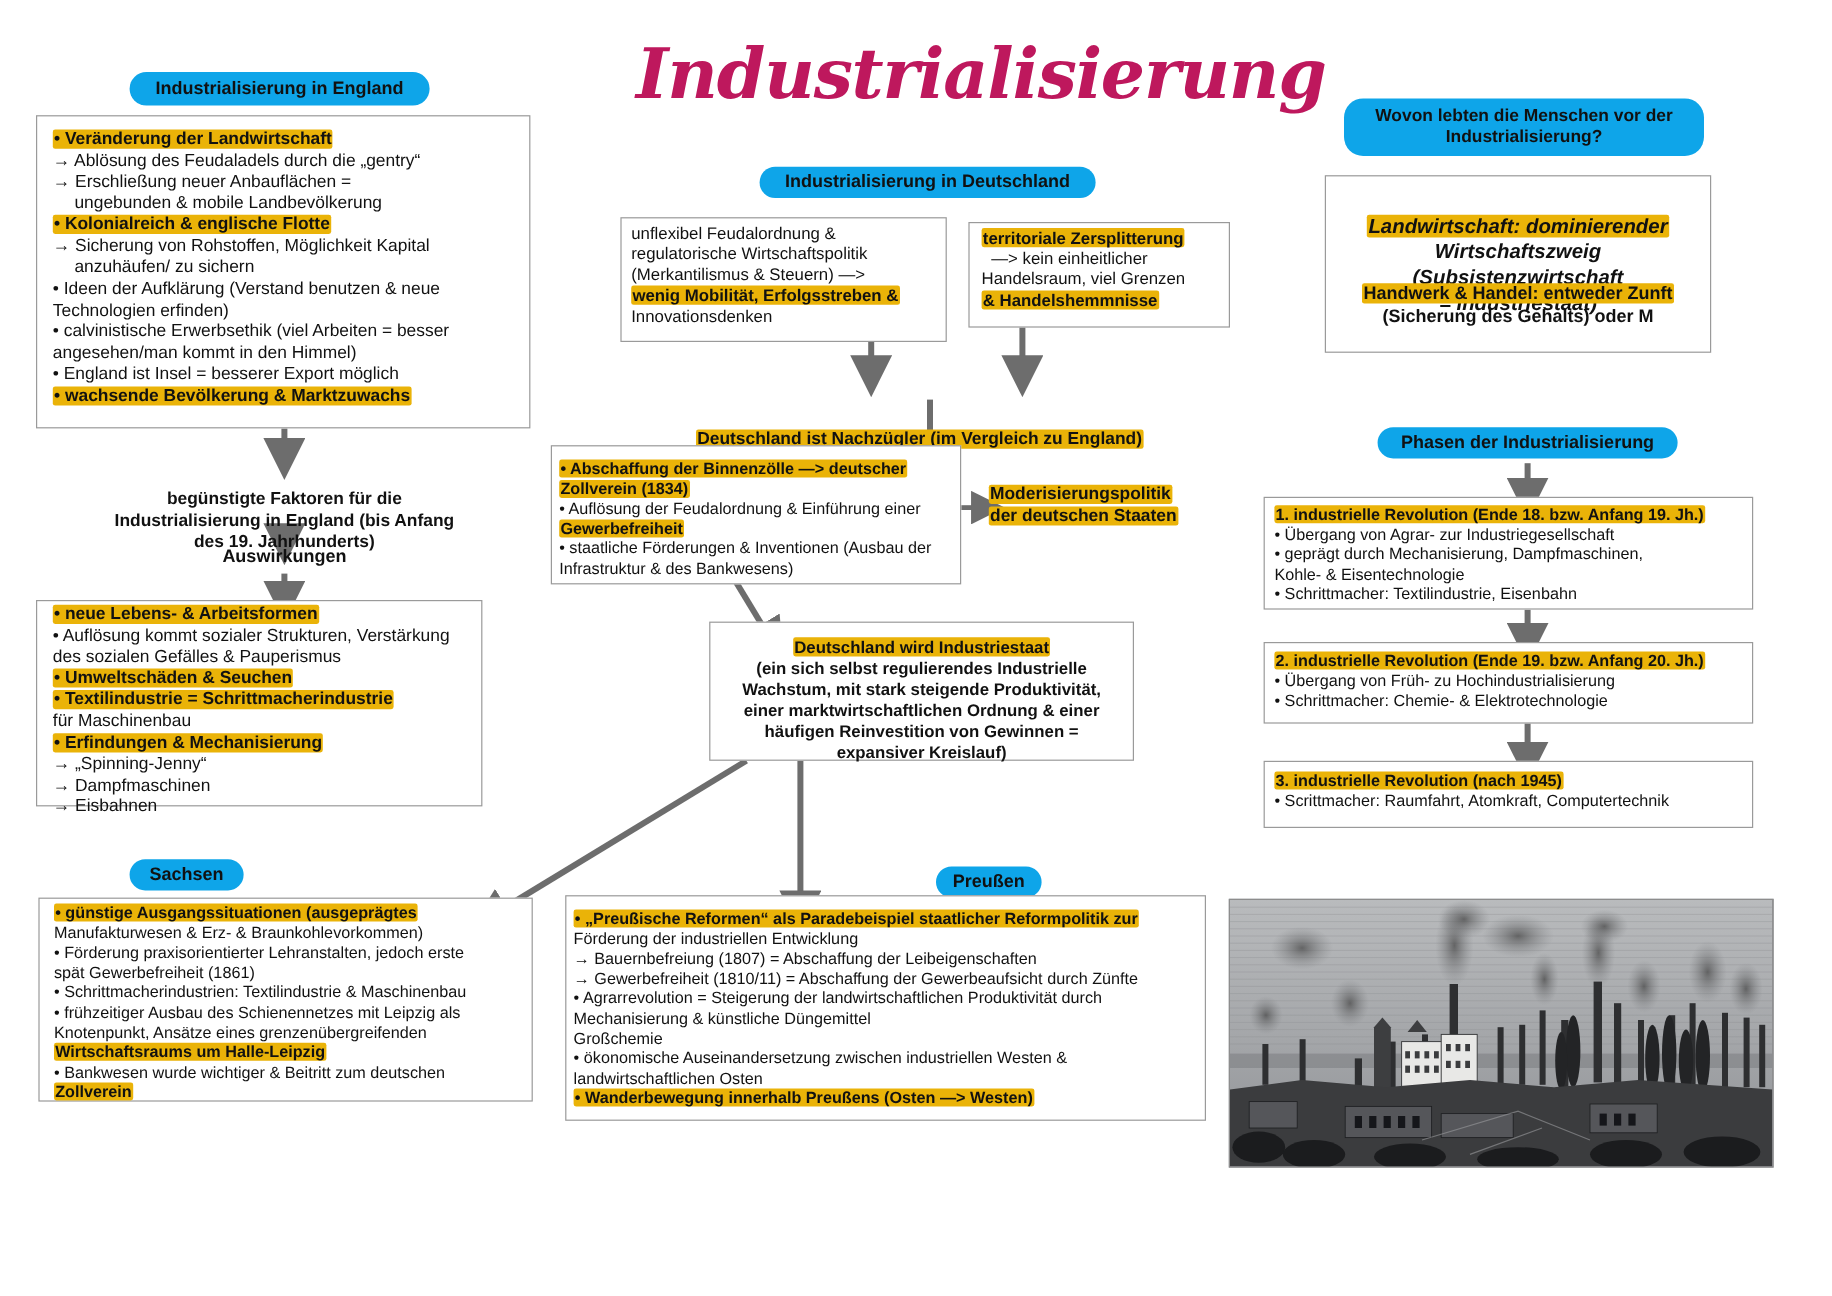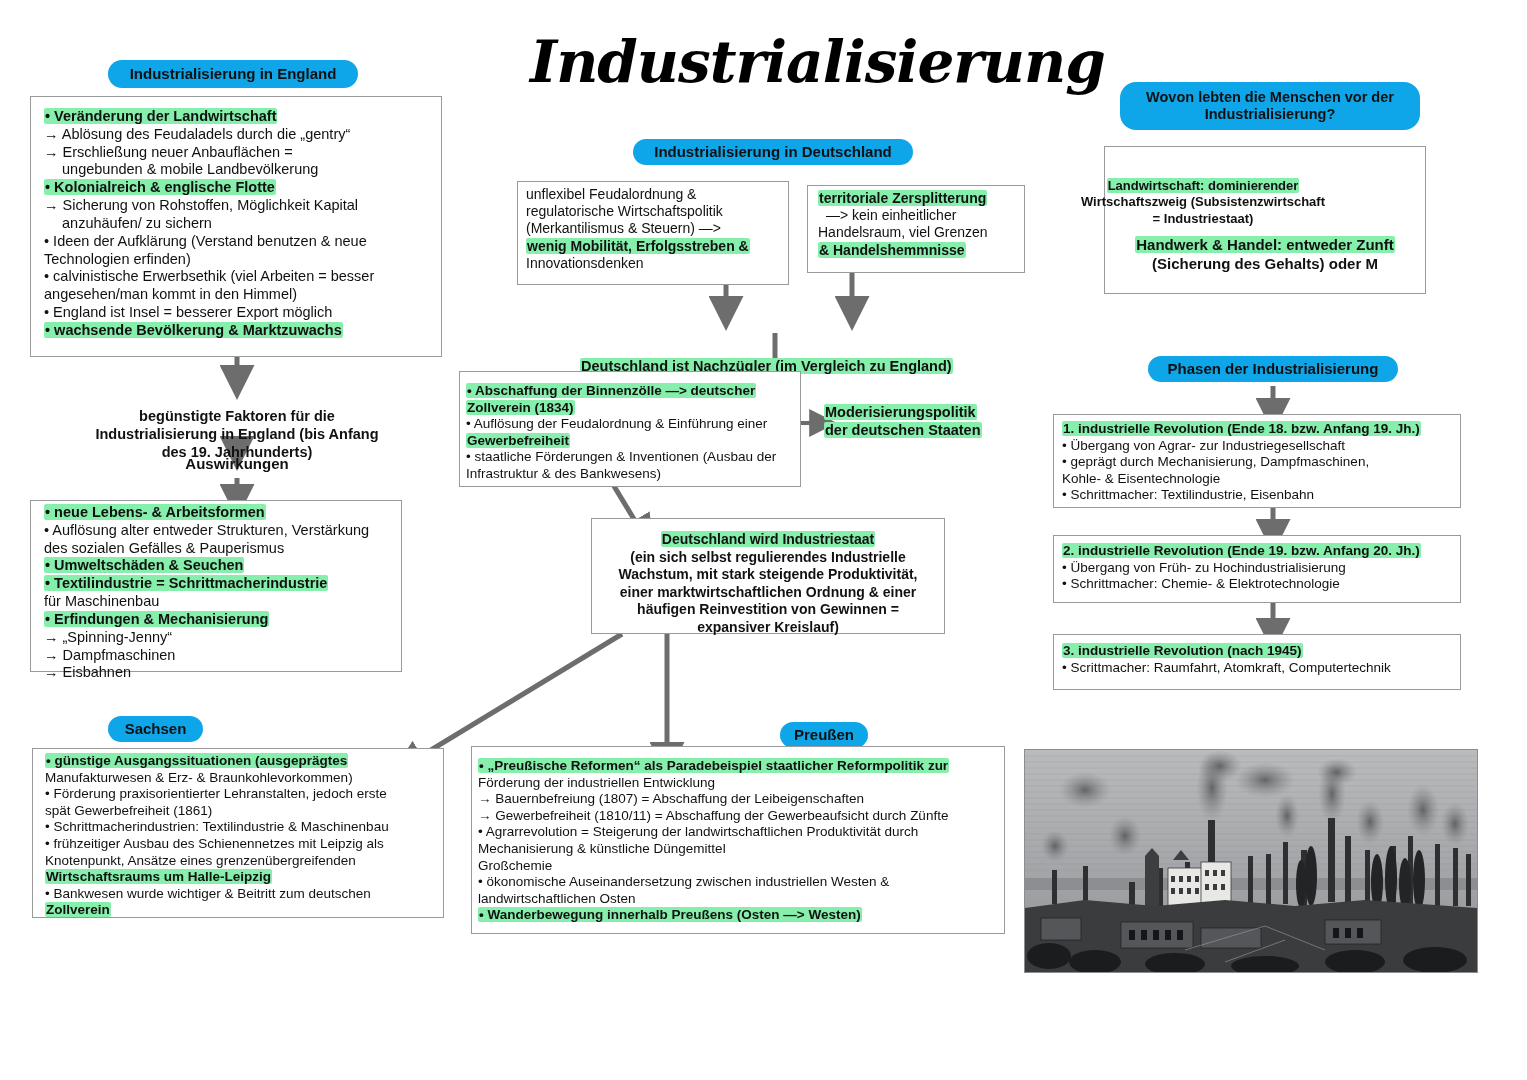--- a/index.html
+++ b/index.html
@@ -45,21 +45,21 @@
     line-height: 1.23;
   }
   .plain {
     position: absolute;
     box-sizing: border-box;
     line-height: 1.25;
     font-weight: bold;
     text-align: center;
   }
   .hl {
-    background: #86efac;
+    background: #eab308;
     padding: 0 1px;
     border-radius: 2px;
   }
   .b { font-weight: bold; }
   ul.list {
     margin: 0;
     padding: 0;
     list-style: none;
   }
   ul.list > li {
@@ -83,21 +83,21 @@
     left: 530px;
     top: 22px;
     width: 520px;
     height: 80px;
     font-family: "DejaVu Serif", serif;
     font-size: 58px;
     font-weight: bold;
     font-style: italic;
     letter-spacing: -1px;
     text-align: center;
-    color: #000000;
+    color: #be185d;
     line-height: 80px;
     white-space: nowrap;
   }
 
   
   #engraving {
     position: absolute;
     left: 1024px;
     top: 749px;
     width: 452px;
@@ -177,21 +177,21 @@
     <div>Industrialisierung in England (bis Anfang</div>
     <div>des 19. Jahrhunderts)</div>
   </div>
 
   <div class="plain" style="left:157px; top:455px; width:160px; font-size:15px;">Auswirkungen</div>
 
   <div class="box" style="left:30px; top:500px; width:372px; height:172px;"></div>
   <div class="txt" style="left:44px; top:504px; width:356px; font-size:14.5px;">
     <ul class="list">
       <li><span class="hl b">• neue Lebens- &amp; Arbeitsformen</span></li>
-      <li><span>• Auflösung alter entweder Strukturen, Verstärkung</span></li>
+      <li><span>• Auflösung kommt sozialer Strukturen, Verstärkung</span></li>
       <li><span>des sozialen Gefälles &amp; Pauperismus</span></li>
       <li><span class="hl b">• Umweltschäden &amp; Seuchen</span></li>
       <li><span class="hl b">• Textilindustrie = Schrittmacherindustrie</span></li>
       <li><span> für Maschinenbau</span></li>
       <li><span class="hl b">• Erfindungen &amp; Mechanisierung</span></li>
       <li><span>→ „Spinning-Jenny“</span></li>
       <li><span>→ Dampfmaschinen</span></li>
       <li><span>→ Eisbahnen</span></li>
     </ul>
   </div>
@@ -282,21 +282,21 @@
       <li><span>landwirtschaftlichen Osten</span></li>
       <li><span class="hl b">• Wanderbewegung innerhalb Preußens (Osten —&gt; Westen)</span></li>
     </ul>
   </div>
 
   <div class="pill" style="left:1120px; top:82px; width:300px; height:48px; font-size:14.5px; flex-direction:column;">
     <span>Wovon lebten die Menschen vor der</span>
     <span>Industrialisierung?</span>
   </div>
   <div class="box" style="left:1104px; top:146px; width:322px; height:148px;"></div>
-  <div class="plain" style="left:1048px; top:178px; width:310px; font-size:13px;">
+  <div class="plain" style="left:1110px; top:178px; width:310px; font-size:17px;font-style:italic;">
     <div><span class="hl b">Landwirtschaft: dominierender</span></div>
     <div><span>Wirtschaftszweig (Subsistenzwirtschaft</span></div>
     <div><span>= Industriestaat)</span></div>
   </div>
   <div class="plain" style="left:1110px; top:236px; width:310px; font-size:15px;">
     <div><span class="hl b">Handwerk &amp; Handel: entweder Zunft</span></div>
     <div><span>(Sicherung des Gehalts) oder M</span></div>
   </div>
 
   <div class="pill" style="left:1148px; top:356px; width:250px; height:26px; font-size:15px;">

